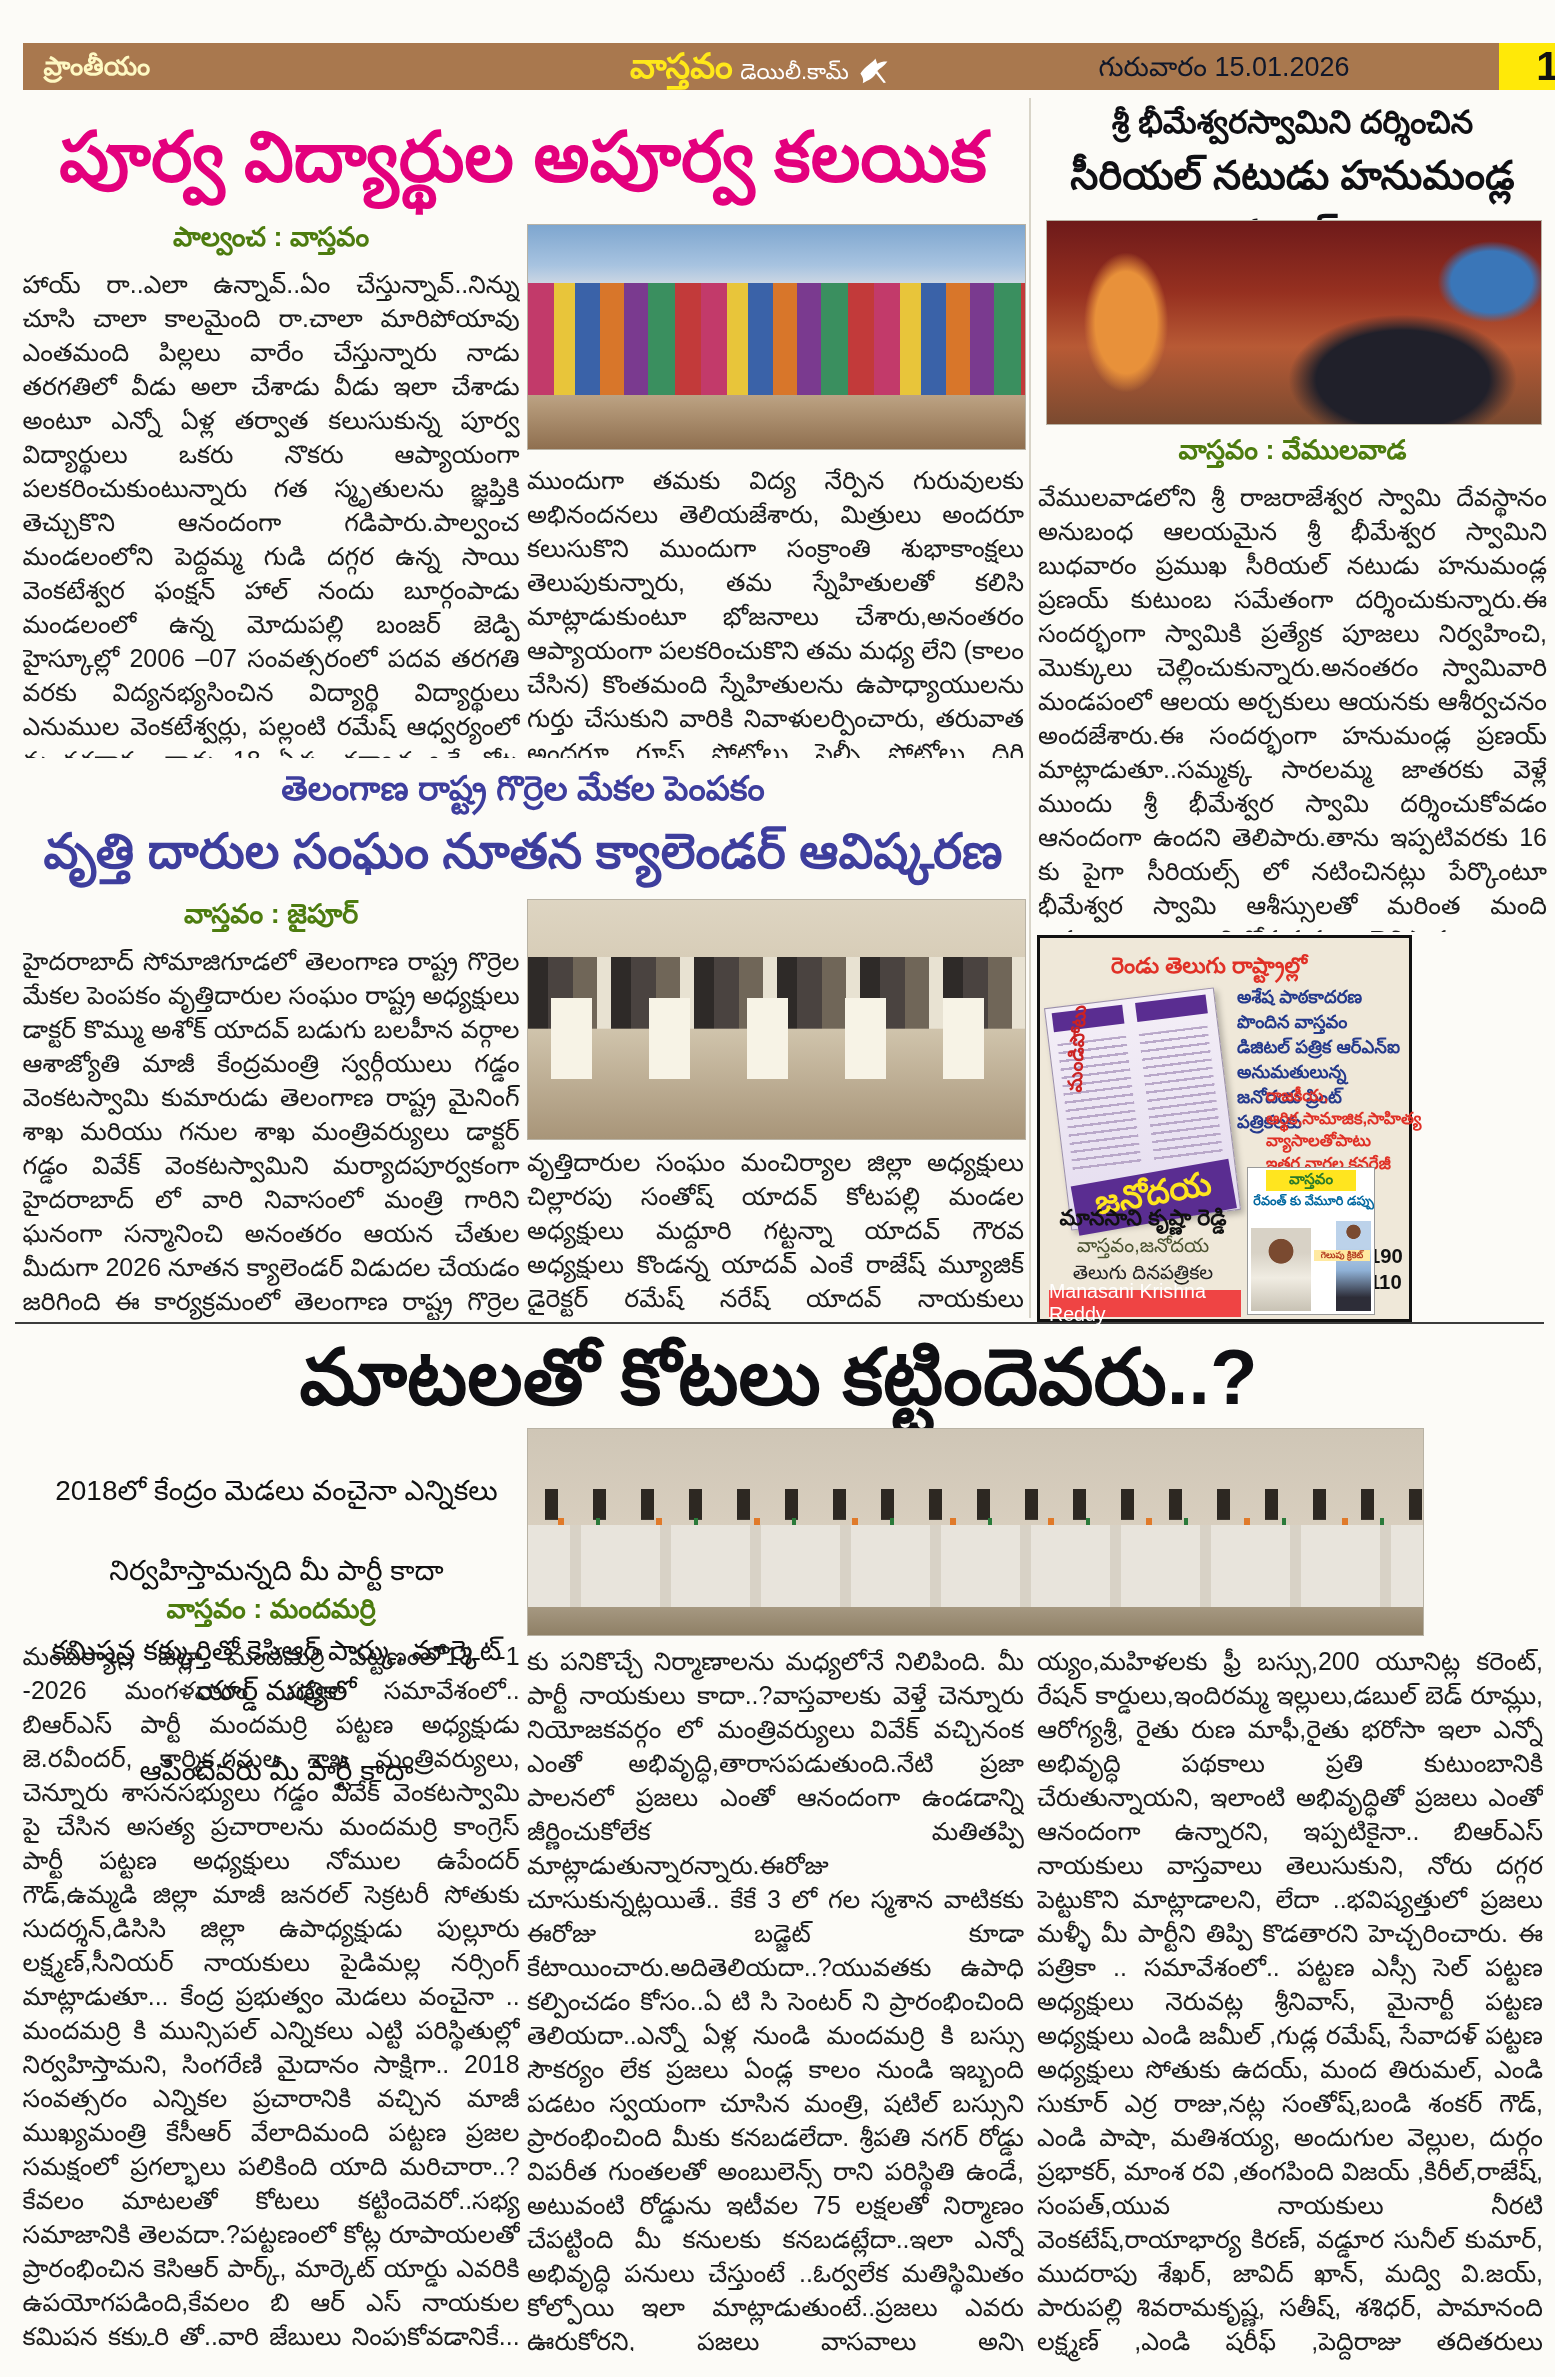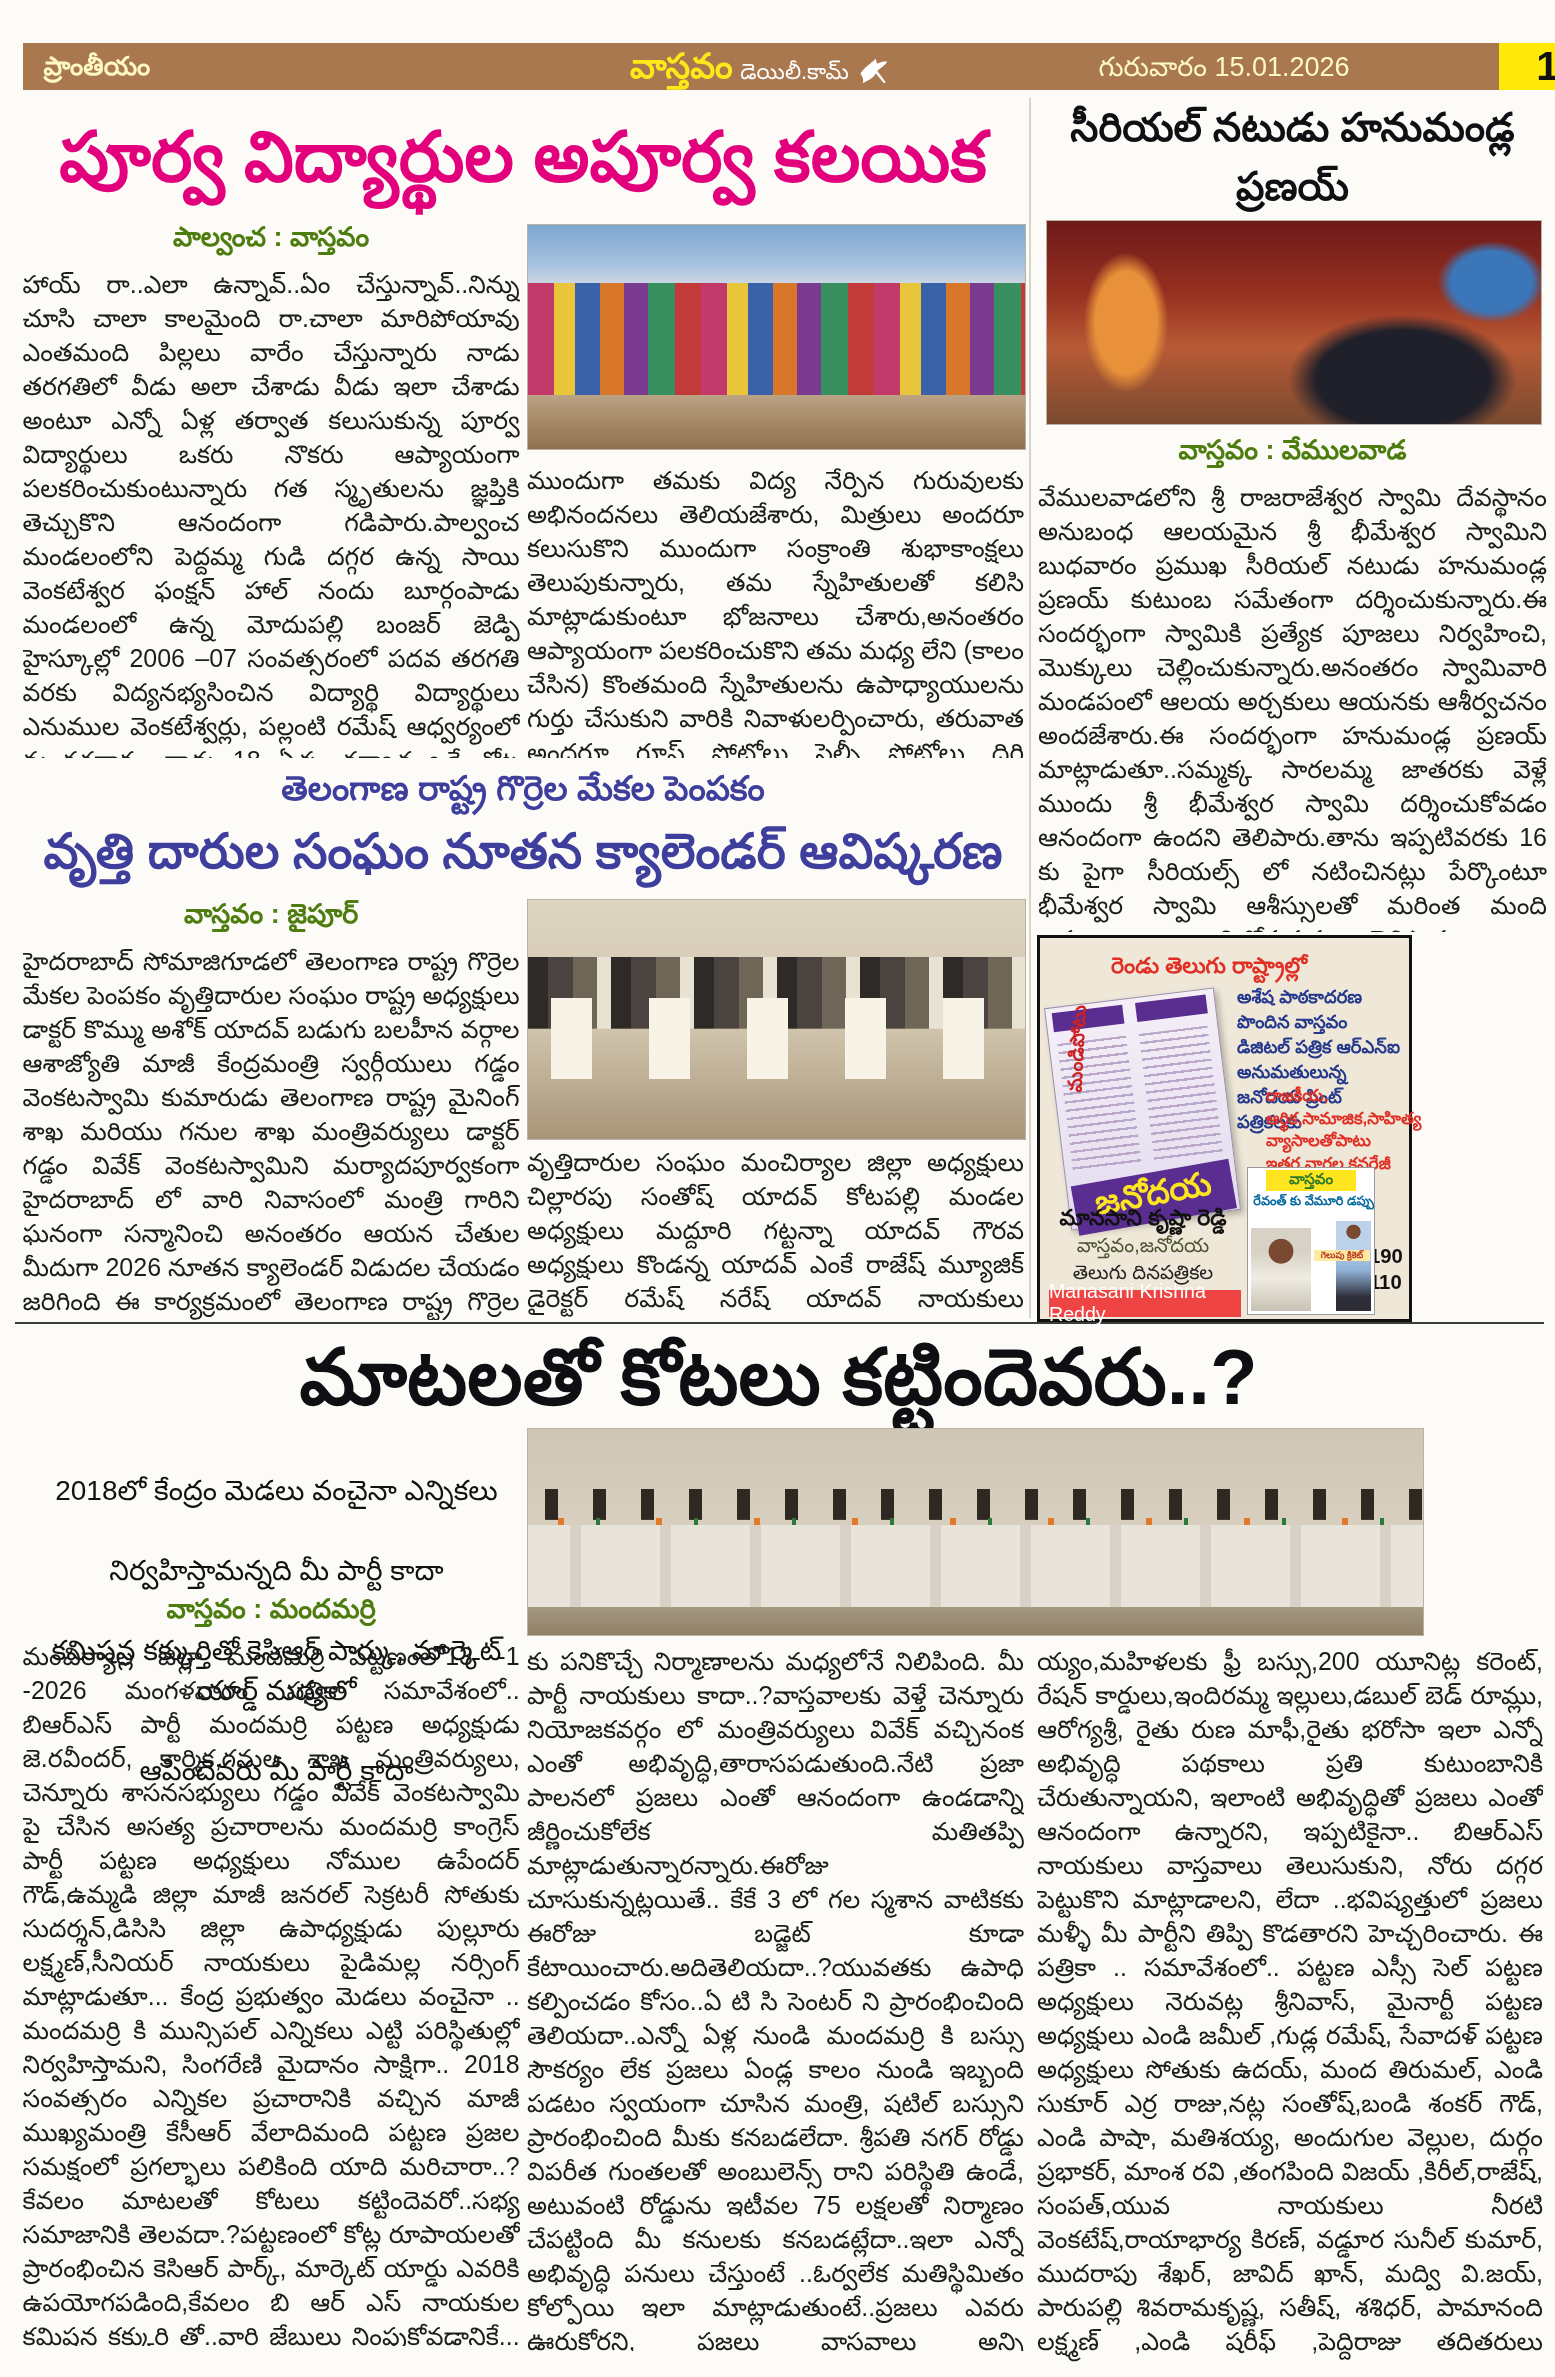--- a/index.html
+++ b/index.html
@@ -4,21 +4,21 @@
 <style>
   html,body{margin:0;padding:0;background:#e8e6e0;}
   .page{position:relative;width:1555px;height:2377px;margin:0 auto;background:#fcfbf7;
         font-family:"Liberation Sans","DejaVu Sans",sans-serif;color:#1b1b1b;overflow:hidden;}
   
   .header-bar{position:absolute;left:22.6px;top:43px;width:1477px;height:47px;background:#a9784e;}
   .sec-label{position:absolute;left:21px;top:7.5px;font-size:26px;font-weight:bold;color:#fef9c3;}
   .mast{position:absolute;left:50%;top:3px;transform:translateX(-50%);display:flex;align-items:center;gap:7.5px;white-space:nowrap;}
   .mast-main{font-size:35px;font-weight:bold;color:#ffe81a;}
   .mast-suffix{font-size:22px;color:#fff;padding-top:7.5px;}
-  .date-label{position:absolute;right:150px;top:9px;font-size:27px;color:#fef9c3;}
+  .date-label{position:absolute;right:150px;top:9px;font-size:27px;color:#0f172a;}
   .pagenum{position:absolute;left:1499px;top:43px;width:52px;height:47px;background:#ffe908;color:#111;
            font-size:41px;font-weight:bold;display:flex;align-items:center;justify-content:center;padding-left:34px;}
   
   .vrule{position:absolute;left:1029px;top:98px;width:1.5px;height:1220px;background:#d8d4c8;}
   .hline{position:absolute;left:15px;top:1322px;width:1529px;height:2.3px;background:#3c3c3c;}
   
   .hl-magenta{position:absolute;left:22.6px;top:101px;width:1001px;font-size:70px;font-weight:bold;
               color:#e3007d;text-align:center;line-height:113px;}
   .a2-hl{position:absolute;left:1038px;top:98px;width:509px;text-align:center;color:#101014;font-weight:bold;}
   .a2-hl .l1{font-size:32px;line-height:48px;display:block;}
@@ -114,20 +114,21 @@
   <div class="col" style="left:22.6px;top:222px;width:497px;height:536px;">
     <div class="dateline">పాల్వంచ : వాస్తవం</div>
     <p class="body-p">హాయ్ రా..ఎలా ఉన్నావ్..ఏం చేస్తున్నావ్..నిన్ను చూసి చాలా కాలమైంది రా.చాలా మారిపోయావు ఎంతమంది పిల్లలు వారేం చేస్తున్నారు  నాడు తరగతిలో వీడు అలా చేశాడు వీడు ఇలా చేశాడు అంటూ ఎన్నో ఏళ్ల తర్వాత కలుసుకున్న పూర్వ విద్యార్థులు ఒకరు నొకరు ఆప్యాయంగా పలకరించుకుంటున్నారు గత స్మృతులను జ్ఞప్తికి తెచ్చుకొని ఆనందంగా గడిపారు.పాల్వంచ మండలంలోని పెద్దమ్మ గుడి దగ్గర ఉన్న సాయి వెంకటేశ్వర ఫంక్షన్ హాల్ నందు బూర్గంపాడు మండలంలో ఉన్న మోదుపల్లి బంజర్ జెడ్పి హైస్కూల్లో 2006 –07 సంవత్సరంలో పదవ తరగతి వరకు విద్యనభ్యసించిన విద్యార్థి విద్యార్థులు ఎనుముల వెంకటేశ్వర్లు, పల్లంటి రమేష్ ఆధ్వర్యంలో మంగళవారం నాడు 18 ఏళ్ళ తర్వాత ఒకే చోట కలిశారు. అందరూ ఒకే చోట కలుసుకొని అనాటి జ్ఞాపకాలను నెమరు వేసుకొని తమ కష్టసుఖాలను పంచుకున్నారు</p>
   </div>
   <div class="photo photo-alumni" style="left:527px;top:224px;width:497px;height:224px;"></div>
   <div class="col" style="left:527px;top:463px;width:497px;height:295px;">
     <p class="body-p">ముందుగా తమకు విద్య నేర్పిన గురువులకు అభినందనలు తెలియజేశారు, మిత్రులు అందరూ కలుసుకొని ముందుగా సంక్రాంతి శుభాకాంక్షలు తెలుపుకున్నారు, తమ స్నేహితులతో కలిసి  మాట్లాడుకుంటూ భోజనాలు చేశారు,అనంతరం ఆప్యాయంగా పలకరించుకొని తమ మధ్య లేని (కాలం చేసిన) కొంతమంది స్నేహితులను ఉపాధ్యాయులను గుర్తు చేసుకుని వారికి నివాళులర్పించారు, తరువాత అందరూ గ్రూప్ ఫోటోలు సెల్ఫీ ఫోటోలు దిగి ఆనందించారు..</p>
   </div>
 
   <div class="a2-hl">
+    <span class="l1">శ్రీ భీమేశ్వరస్వామిని దర్శించిన</span>
     <span class="l2">సీరియల్ నటుడు హనుమండ్ల ప్రణయ్</span>
   </div>
   <div class="photo photo-temple" style="left:1046px;top:220px;width:494px;height:203px;"></div>
   <div class="col" style="left:1038px;top:435px;width:509px;height:497px;">
     <div class="dateline">వాస్తవం : వేములవాడ</div>
     <p class="body-p">వేములవాడలోని శ్రీ రాజరాజేశ్వర స్వామి దేవస్థానం అనుబంధ ఆలయమైన శ్రీ భీమేశ్వర స్వామిని బుధవారం ప్రముఖ సీరియల్ నటుడు హనుమండ్ల ప్రణయ్ కుటుంబ సమేతంగా దర్శించుకున్నారు.ఈ సందర్భంగా స్వామికి ప్రత్యేక పూజలు నిర్వహించి, మొక్కులు చెల్లించుకున్నారు.అనంతరం స్వామివారి మండపంలో ఆలయ అర్చకులు ఆయనకు ఆశీర్వచనం అందజేశారు.ఈ సందర్భంగా హనుమండ్ల ప్రణయ్ మాట్లాడుతూ..సమ్మక్క సారలమ్మ జాతరకు వెళ్లే ముందు శ్రీ భీమేశ్వర స్వామి దర్శించుకోవడం ఆనందంగా ఉందని తెలిపారు.తాను ఇప్పటివరకు 16 కు పైగా సీరియల్స్ లో నటించినట్లు పేర్కొంటూ భీమేశ్వర స్వామి ఆశీస్సులతో మరింత మంది అవకాశాలు రావాలని కోరుకున్నట్లు తెలిపారు.</p>
   </div>
 
   <div class="kicker">తెలంగాణ రాష్ట్ర గొర్రెల మేకల పెంపకం</div>
   <div class="mid-hl">వృత్తి దారుల సంఘం నూతన క్యాలెండర్ ఆవిష్కరణ</div>

